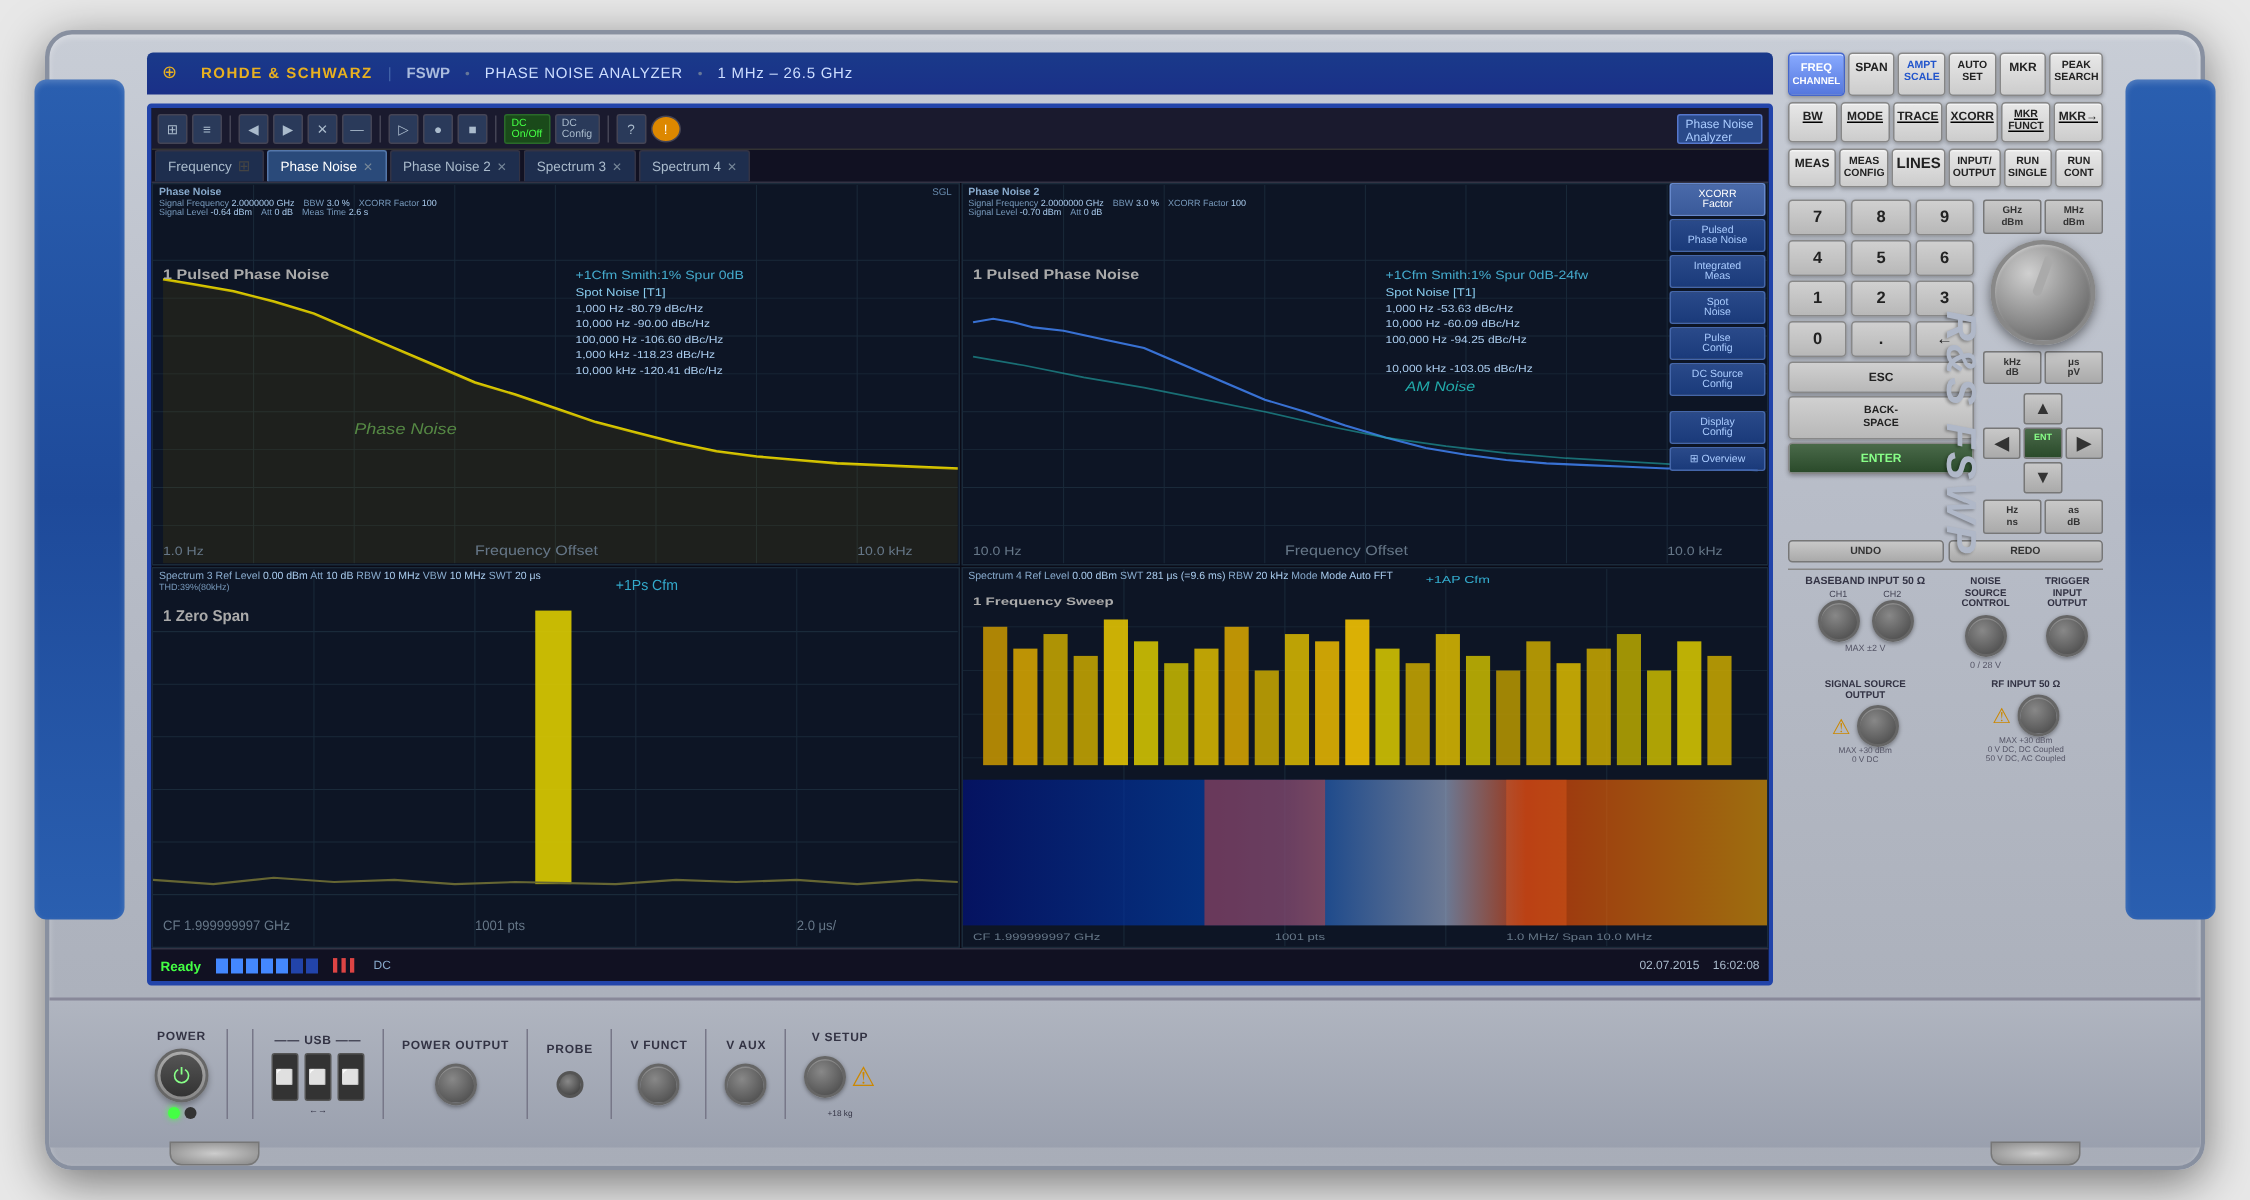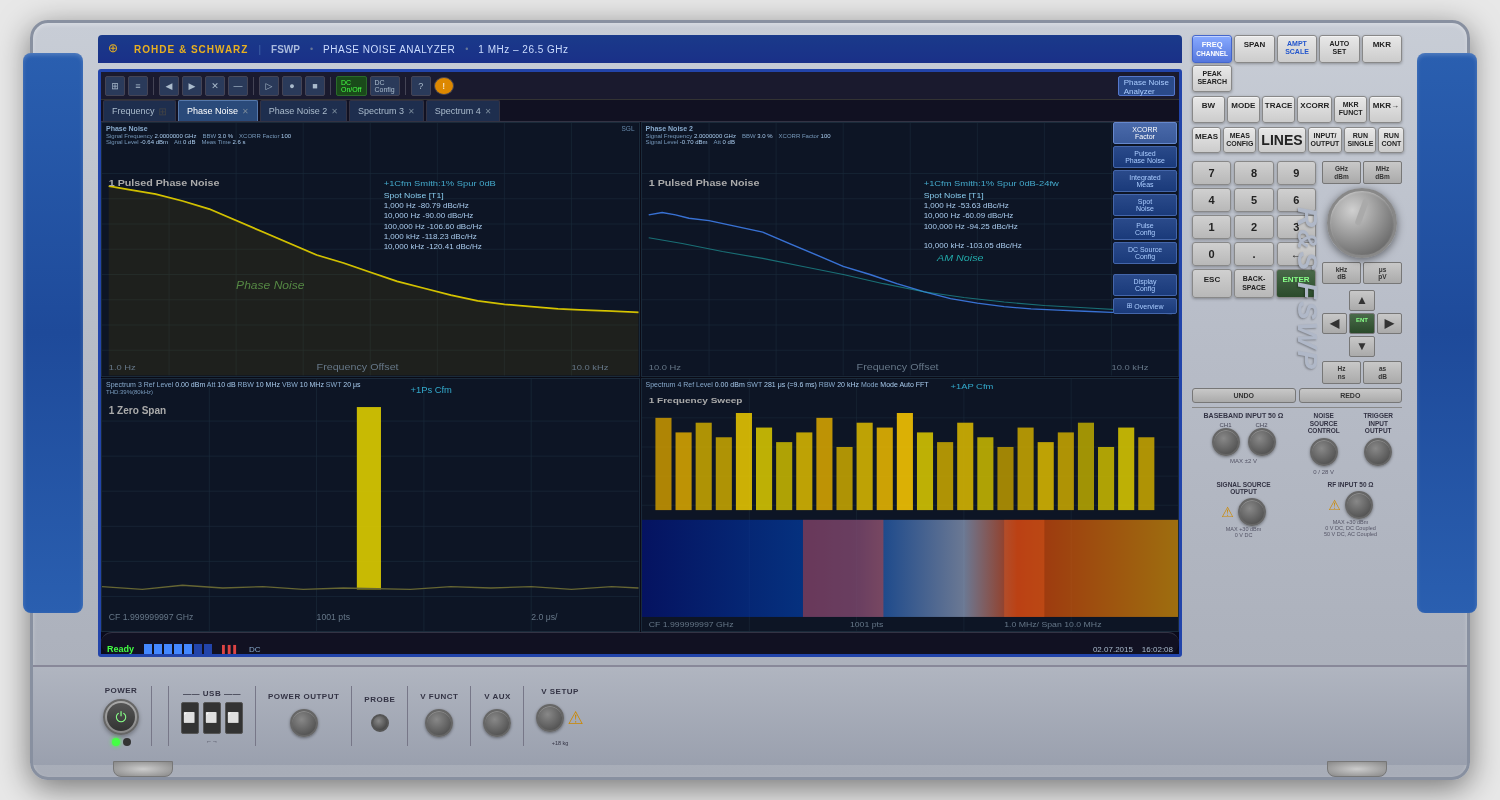--- a/index.html
+++ b/index.html
@@ -200,25 +200,24 @@
       border: 1px solid #1a2a3a;
       position: relative;
       overflow: hidden;
     }
 
     
     .status-bar {
       background: #111122;
       height: 22px;
       display: flex;
-      align-items: flex-end;
+      align-items: center;
       padding: 0 6px;
       gap: 10px;
       border-top: 1px solid #334;
-      border-radius: 11px;
     }
 
     .status-ready {
       color: #44ff44;
       font-size: 9px;
       font-weight: bold;
     }
 
     .status-bar-indicator {
       display: flex;
@@ -879,42 +878,42 @@
             <span>02.07.2015</span>
             &nbsp;&nbsp;
             <span>16:02:08</span>
           </span>
         </div>
       </div>
     </div>
 
     <div class="right-panel">
 
-      <div style="display:grid;grid-template-columns:repeat(5,1fr);gap:2px;">
+      <div style="display:grid;grid-template-columns:repeat(6,1fr);gap:2px;">
         <div class="ctrl-btn active" style="font-size:7.5px;line-height:1.2;">FREQ<br><span style="font-size:6.5px;">CHANNEL</span></div>
         <div class="ctrl-btn" style="font-size:8px;">SPAN</div>
         <div class="ctrl-btn blue-text" style="font-size:7px;line-height:1.2;">AMPT<br>SCALE</div>
         <div class="ctrl-btn" style="font-size:7px;line-height:1.2;">AUTO<br>SET</div>
         <div class="ctrl-btn" style="font-size:8px;">MKR</div>
         <div class="ctrl-btn" style="font-size:7px;line-height:1.2;">PEAK<br>SEARCH</div>
       </div>
 
-      <div style="display:grid;grid-template-columns:repeat(6,1fr);gap:2px;">
+      <div style="display:grid;grid-template-columns:repeat(6,1fr);gap:2px;text-decoration:underline;">
         <div class="ctrl-btn" style="font-size:8px;">BW</div>
         <div class="ctrl-btn" style="font-size:8px;">MODE</div>
         <div class="ctrl-btn" style="font-size:8px;">TRACE</div>
         <div class="ctrl-btn" style="font-size:8px;">XCORR</div>
         <div class="ctrl-btn" style="font-size:7px;line-height:1.2;">MKR<br>FUNCT</div>
-        <div class="ctrl-btn" style="font-size:8px;text-align:right;">MKR→</div>
+        <div class="ctrl-btn" style="font-size:8px;">MKR→</div>
       </div>
 
       <div style="display:grid;grid-template-columns:repeat(6,1fr);gap:2px;">
         <div class="ctrl-btn" style="font-size:8px;">MEAS</div>
         <div class="ctrl-btn" style="font-size:7px;line-height:1.2;">MEAS<br>CONFIG</div>
-        <div class="ctrl-btn" style="font-size:14px;">LINES</div>
+        <div class="ctrl-btn" style="font-size:10px;">LINES</div>
         <div class="ctrl-btn" style="font-size:7px;line-height:1.2;">INPUT/<br>OUTPUT</div>
         <div class="ctrl-btn" style="font-size:7px;line-height:1.2;">RUN<br>SINGLE</div>
         <div class="ctrl-btn" style="font-size:7px;line-height:1.2;">RUN<br>CONT</div>
       </div>
 
       <div class="keypad-section">
 
         <div style="flex:1;">
           <div class="keypad">
             <div class="key-btn">7</div>
@@ -924,21 +923,21 @@
             <div class="key-btn">5</div>
             <div class="key-btn">6</div>
             <div class="key-btn">1</div>
             <div class="key-btn">2</div>
             <div class="key-btn">3</div>
             <div class="key-btn">0</div>
             <div class="key-btn">.</div>
             <div class="key-btn">←</div>
           </div>
 
-          <div style="display:grid;grid-template-columns:1fr 1fr 1fr;gap:2px;margin-top:3px;">
+          <div style="display:grid;grid-template-columns:1fr;gap:2px;margin-top:3px;">
             <div class="key-btn" style="font-size:8px;">ESC</div>
             <div class="key-btn" style="font-size:7px;line-height:1.2;">BACK-<br>SPACE</div>
             <div class="key-btn" style="font-size:8px;background:linear-gradient(180deg,#4a6a4a,#2a4a2a);color:#88ff88;">ENTER</div>
           </div>
         </div>
 
         <div class="rotary-section">
 
           <div style="display:grid;grid-template-columns:1fr 1fr;gap:2px;width:80px;">
             <div class="unit-btn" style="font-size:6.5px;">GHz<br>dBm</div>

